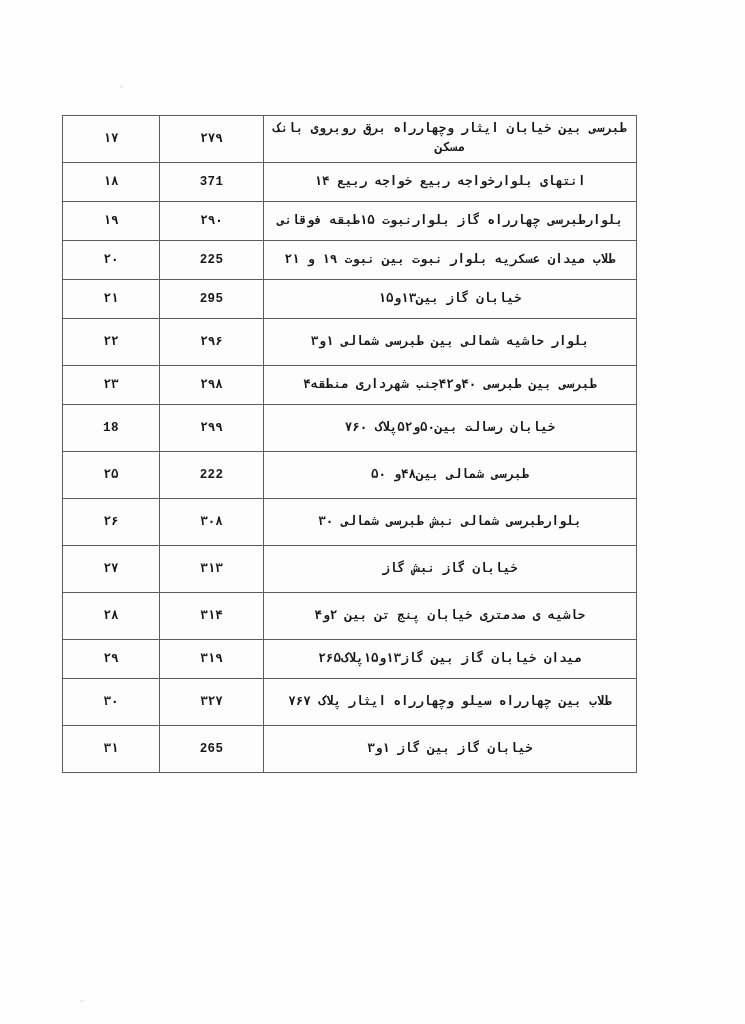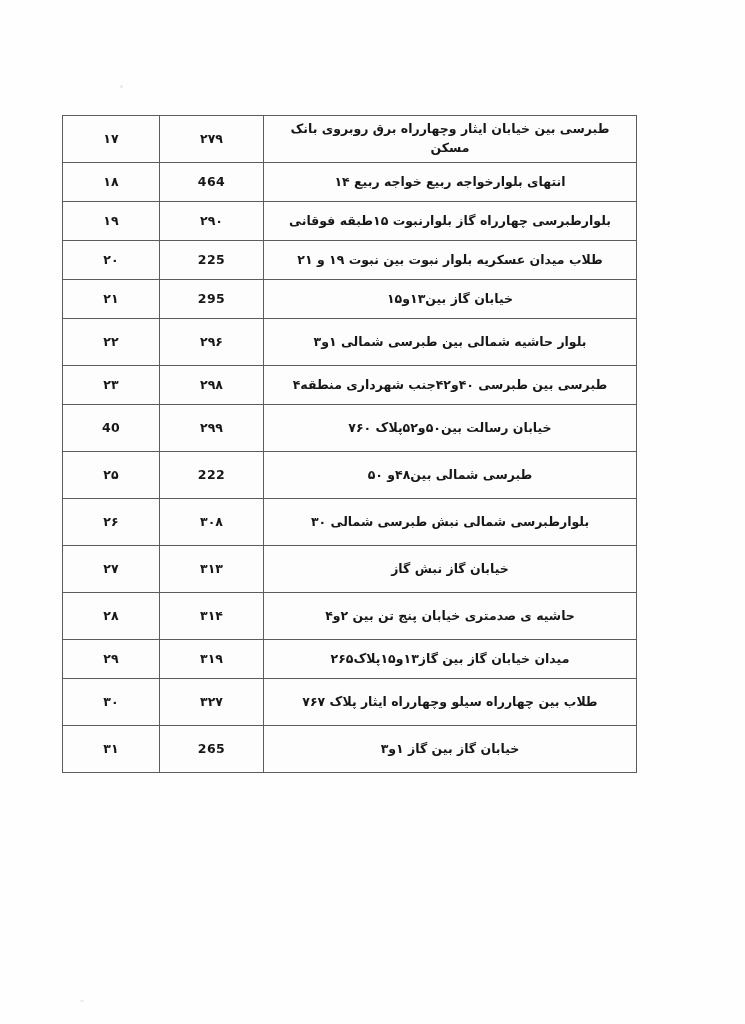--- a/index.html
+++ b/index.html
@@ -34,20 +34,21 @@
     left: 63px;
     top: 115px;
     width: 574px;
   }
 
   table.addr-table {
     width: 574px;
     border-collapse: collapse;
     table-layout: fixed;
     direction: rtl;
+    font-family: Liberation Mono, monospace;
   }
   table.addr-table td {
     border: 1px solid #5c5c5c;
     vertical-align: middle;
     padding: 4px 8px;
     font-size: 12.5px;
     line-height: 1.5;
     color: #171717;
     font-weight: 600;
     background: #fdfdfd;
@@ -95,21 +96,21 @@
       <col class="c-index">
     </colgroup>
     <tbody>
       <tr class="row-tall">
         <td class="cell-address">طبرسی بین خیابان ایثار وچهارراه برق روبروی بانک مسکن</td>
         <td class="cell-value">۲۷۹</td>
         <td class="cell-index">۱۷</td>
       </tr>
       <tr class="row-short">
         <td class="cell-address">انتهای بلوارخواجه ربیع خواجه ربیع ۱۴</td>
-        <td class="cell-value">464</td>
+        <td class="cell-value">371</td>
         <td class="cell-index">۱۸</td>
       </tr>
       <tr class="row-short">
         <td class="cell-address">بلوارطبرسی چهارراه گاز بلوارنبوت ۱۵طبقه فوقانی</td>
         <td class="cell-value">۲۹۰</td>
         <td class="cell-index">۱۹</td>
       </tr>
       <tr class="row-short">
         <td class="cell-address">طلاب میدان عسکریه بلوار نبوت بین نبوت ۱۹ و ۲۱</td>
         <td class="cell-value">225</td>
@@ -126,21 +127,21 @@
         <td class="cell-index">۲۲</td>
       </tr>
       <tr class="row-short">
         <td class="cell-address">طبرسی بین طبرسی ۴۰و۴۲جنب شهرداری منطقه۴</td>
         <td class="cell-value">۲۹۸</td>
         <td class="cell-index">۲۳</td>
       </tr>
       <tr class="row-tall">
         <td class="cell-address">خیابان رسالت بین۵۰و۵۲پلاک ۷۶۰</td>
         <td class="cell-value">۲۹۹</td>
-        <td class="cell-index">40</td>
+        <td class="cell-index">18</td>
       </tr>
       <tr class="row-tall">
         <td class="cell-address">طبرسی شمالی بین۴۸و ۵۰</td>
         <td class="cell-value">222</td>
         <td class="cell-index">۲۵</td>
       </tr>
       <tr class="row-tall">
         <td class="cell-address">بلوارطبرسی شمالی نبش طبرسی شمالی ۳۰</td>
         <td class="cell-value">۳۰۸</td>
         <td class="cell-index">۲۶</td>

